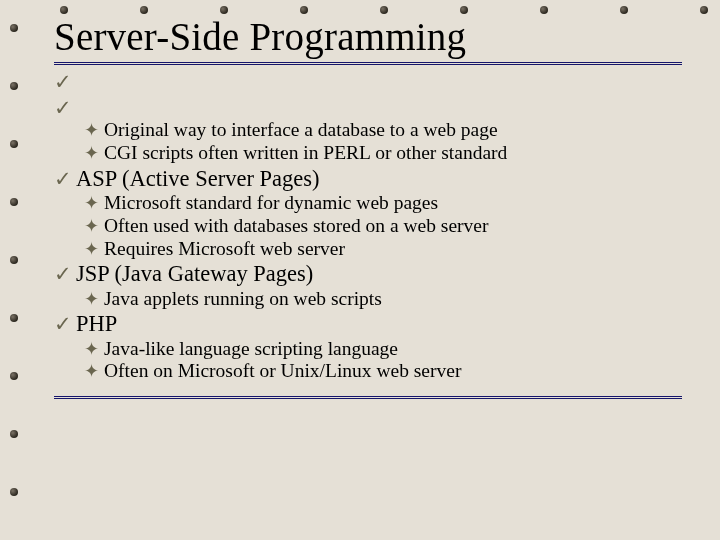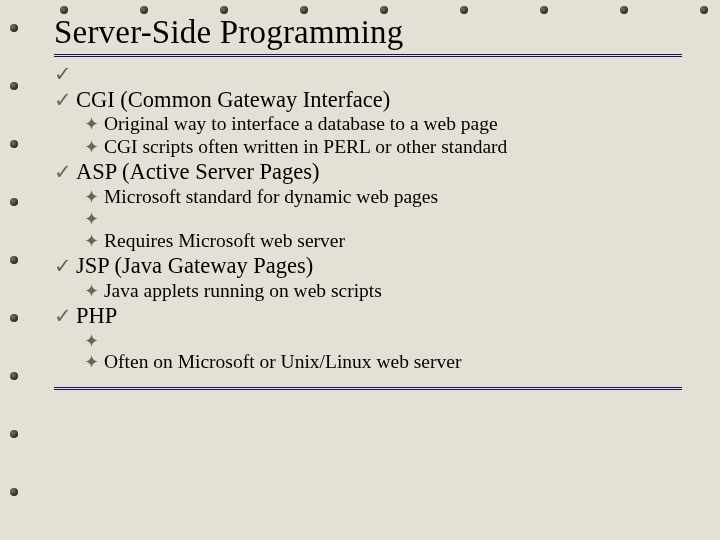--- a/index.html
+++ b/index.html
@@ -23,21 +23,21 @@
     background: radial-gradient(circle at 35% 35%, #7a7265, #2a261e 70%);
   }
   .slide {
     position: absolute;
     left: 54px;
     top: 14px;
     right: 38px;
     bottom: 30px;
   }
   .title {
-    font-size: 33px;
+    font-size: 39px;
     font-weight: normal;
     letter-spacing: 0.2px;
     margin: 0 0 2px 0;
     padding-bottom: 3px;
     border-bottom: 3px double #15156a;
   }
   .bullets {
     margin-top: 4px;
   }
   .b1 {
@@ -85,59 +85,60 @@
 <body>
 
 <div class="slide">
   <h1 class="title">Server-Side Programming</h1>
   <div class="bullets" id="bullets">
       <div class="b1">
         <span class="mark">✓</span>
       </div>
       <div class="b1">
         <span class="mark">✓</span>
-        <span>CGI (Common Gateway Interface)</span>
       </div>
       <div class="b2">
         <span class="mark">✦</span>
         <span>Original way to interface a database to a web page</span>
       </div>
       <div class="b2">
         <span class="mark">✦</span>
         <span>CGI scripts often written in PERL or other standard</span>
       </div>
       <div class="b1">
         <span class="mark">✓</span>
         <span>ASP (Active Server Pages)</span>
       </div>
       <div class="b2">
         <span class="mark">✦</span>
         <span>Microsoft standard for dynamic web pages</span>
       </div>
       <div class="b2">
         <span class="mark">✦</span>
+        <span>Often used with databases stored on a web server</span>
       </div>
       <div class="b2">
         <span class="mark">✦</span>
         <span>Requires Microsoft web server</span>
       </div>
       <div class="b1">
         <span class="mark">✓</span>
         <span>JSP (Java Gateway Pages)</span>
       </div>
       <div class="b2">
         <span class="mark">✦</span>
         <span>Java applets running on web scripts</span>
       </div>
       <div class="b1">
         <span class="mark">✓</span>
         <span>PHP</span>
       </div>
       <div class="b2">
         <span class="mark">✦</span>
+        <span>Java-like language scripting language</span>
       </div>
       <div class="b2">
         <span class="mark">✦</span>
         <span>Often on Microsoft or Unix/Linux web server</span>
       </div>
     </div>
   <div class="footer-rule"></div>
 </div>
 
 <div class="edge-dent" style="left: 10px; top: 24px;"></div>

